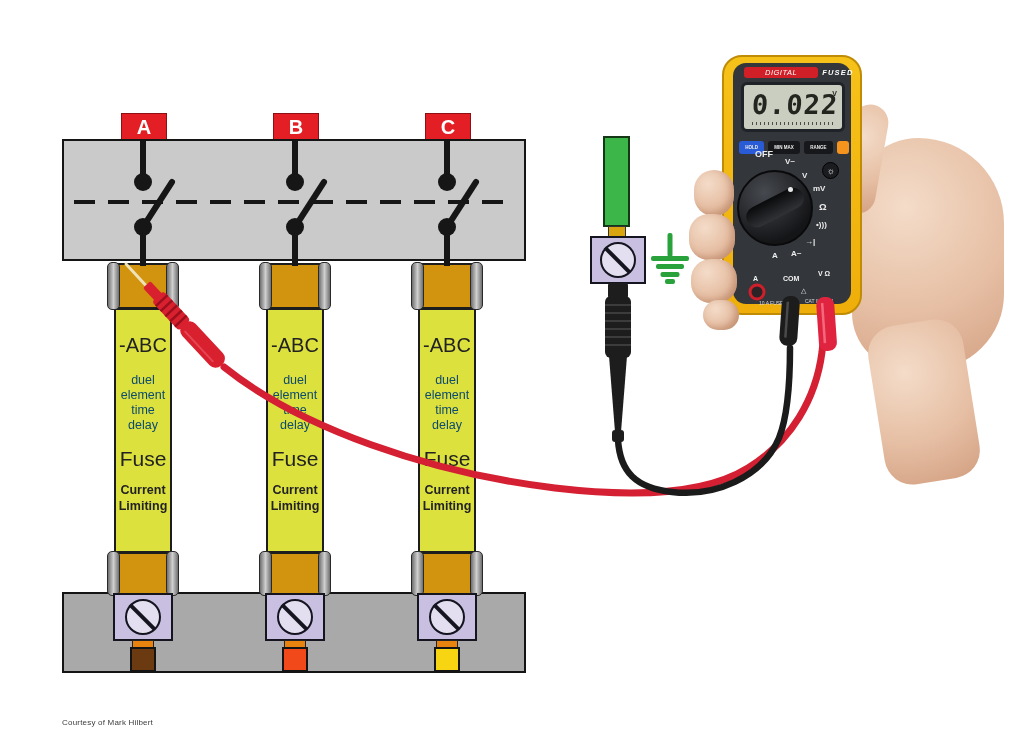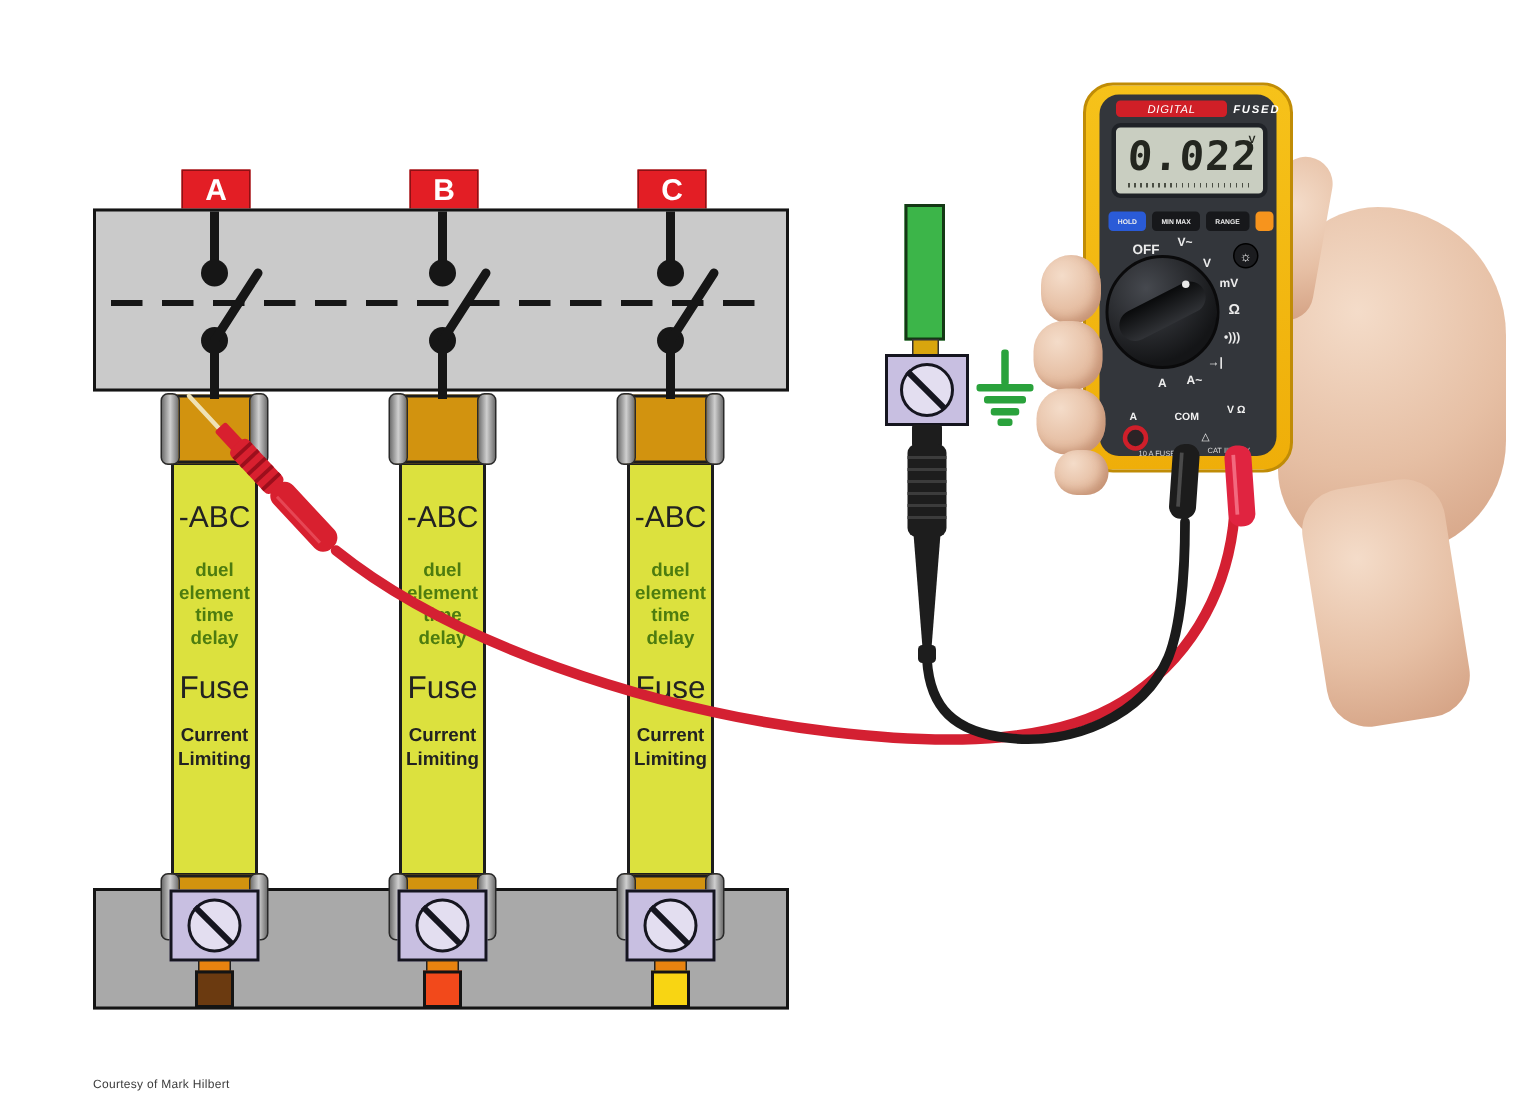--- a/index.html
+++ b/index.html
@@ -22,24 +22,24 @@
   .panel-bottom{top:592px;height:81px;background:#a9a9a9;}
 
   
   .fuse{position:absolute;top:263px;width:70px;}
   .ferrule{position:relative;width:64px;margin:0 auto;background:#d2930f;border:2px solid #1d1d1d;box-sizing:border-box;}
   .ferrule.top{height:46px;}
   .ferrule.bot{height:43px;}
   .cap{position:absolute;top:-3px;bottom:-3px;width:11px;border:1px solid #2a2a2a;border-radius:5px;
        background:linear-gradient(90deg,#6f6f6f,#cfcfcf 50%,#6f6f6f);}
   .cap.l{left:-6px;} .cap.r{right:-6px;}
-  .fusebody{width:58px;margin:-1px auto;height:276px;background:#dce13e;border:2px solid #1d1d1d;box-sizing:border-box;
+  .fusebody{width:58px;margin:-1px auto;height:245px;background:#dce13e;border:2px solid #1d1d1d;box-sizing:border-box;
             text-align:center;padding-top:24px;}
   .f-code{font-size:20px;color:#222;margin-bottom:16px;}
-  .f-desc{font-size:12.5px;font-weight:bold;line-height:1.2;color:#4d7c0f;margin-bottom:14px;}
+  .f-desc{font-size:12.5px;font-weight:normal;line-height:1.2;color:#0c4a6e;margin-bottom:14px;}
   .f-type{font-size:21px;color:#222;margin-bottom:12px;}
   .f-rating{font-size:12.5px;font-weight:bold;line-height:1.25;color:#222;}
 
   
   .tblock{position:absolute;width:60px;height:48px;background:#c8bfe1;border:2px solid #15151f;box-sizing:border-box;}
   .screw{position:absolute;left:50%;top:50%;width:36px;height:36px;margin:-18px 0 0 -18px;border-radius:50%;
          background:#e3def0;border:2.5px solid #15151f;box-sizing:border-box;}
   .screw::after{content:"";position:absolute;left:-2px;top:14px;width:35px;height:3.5px;background:#15151f;
                 transform:rotate(45deg);}
   .ttab{position:absolute;width:22px;height:9px;background:#e8830f;border:1px solid #222;box-sizing:border-box;}
@@ -242,21 +242,21 @@
         <div class="lcd-scale"></div>
       </div>
       <div class="btnrow">
         <button class="mbtn hold">HOLD</button>
         <button class="mbtn">MIN MAX</button>
         <button class="mbtn">RANGE</button>
         <button class="mbtn orange"></button>
       </div>
       <div class="backlight">☼</div>
 
-      <div class="dlab off" style="left:22px;top:98px">OFF</div>
+      <div class="dlab off" style="left:22px;top:86px">OFF</div>
       <div class="dlab" style="left:52px;top:94px">V~</div>
       <div class="dlab" style="left:69px;top:108px">V</div>
       <div class="dlab" style="left:80px;top:121px">mV</div>
       <div class="dlab ohm" style="left:86px;top:138px">Ω</div>
       <div class="dlab" style="left:83px;top:157px">•)))</div>
       <div class="dlab" style="left:72px;top:174px">→|</div>
       <div class="dlab" style="left:39px;top:188px">A</div>
       <div class="dlab" style="left:58px;top:186px">A~</div>
 
       <div class="dial">

